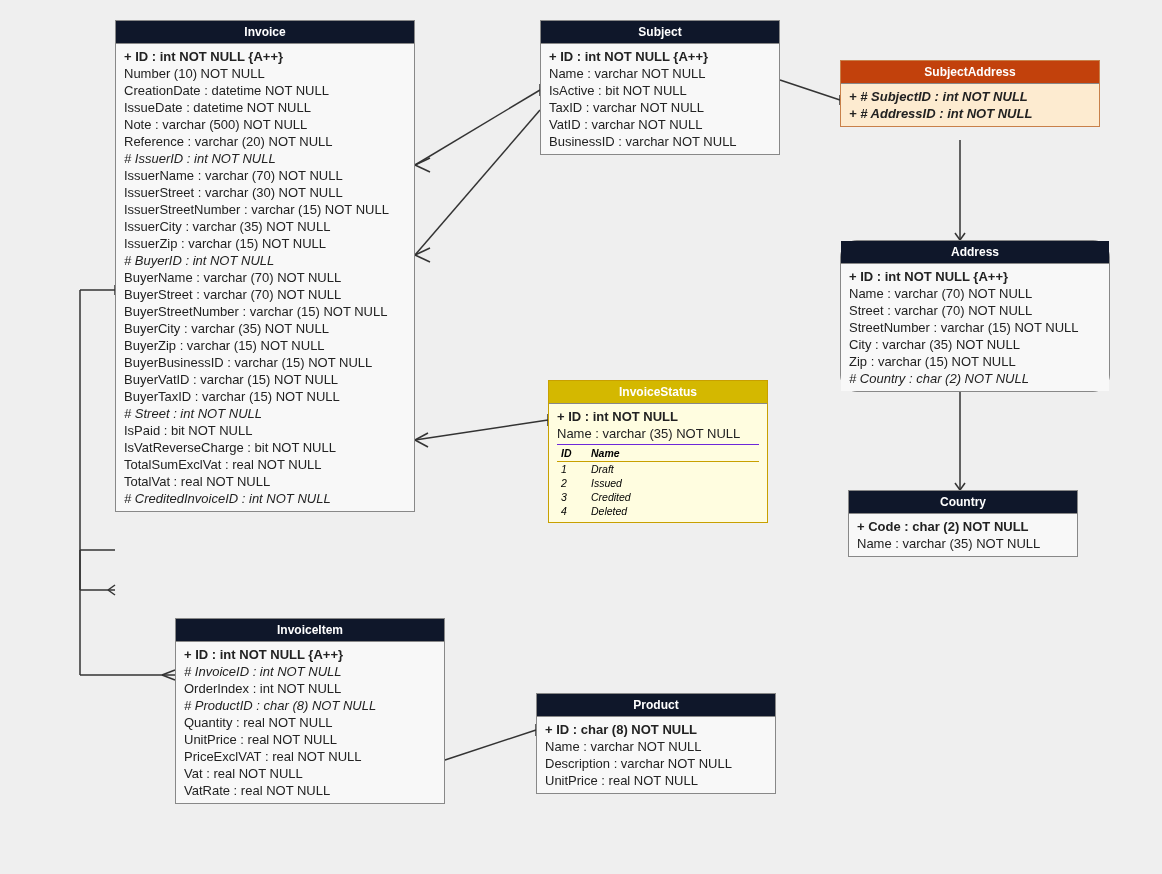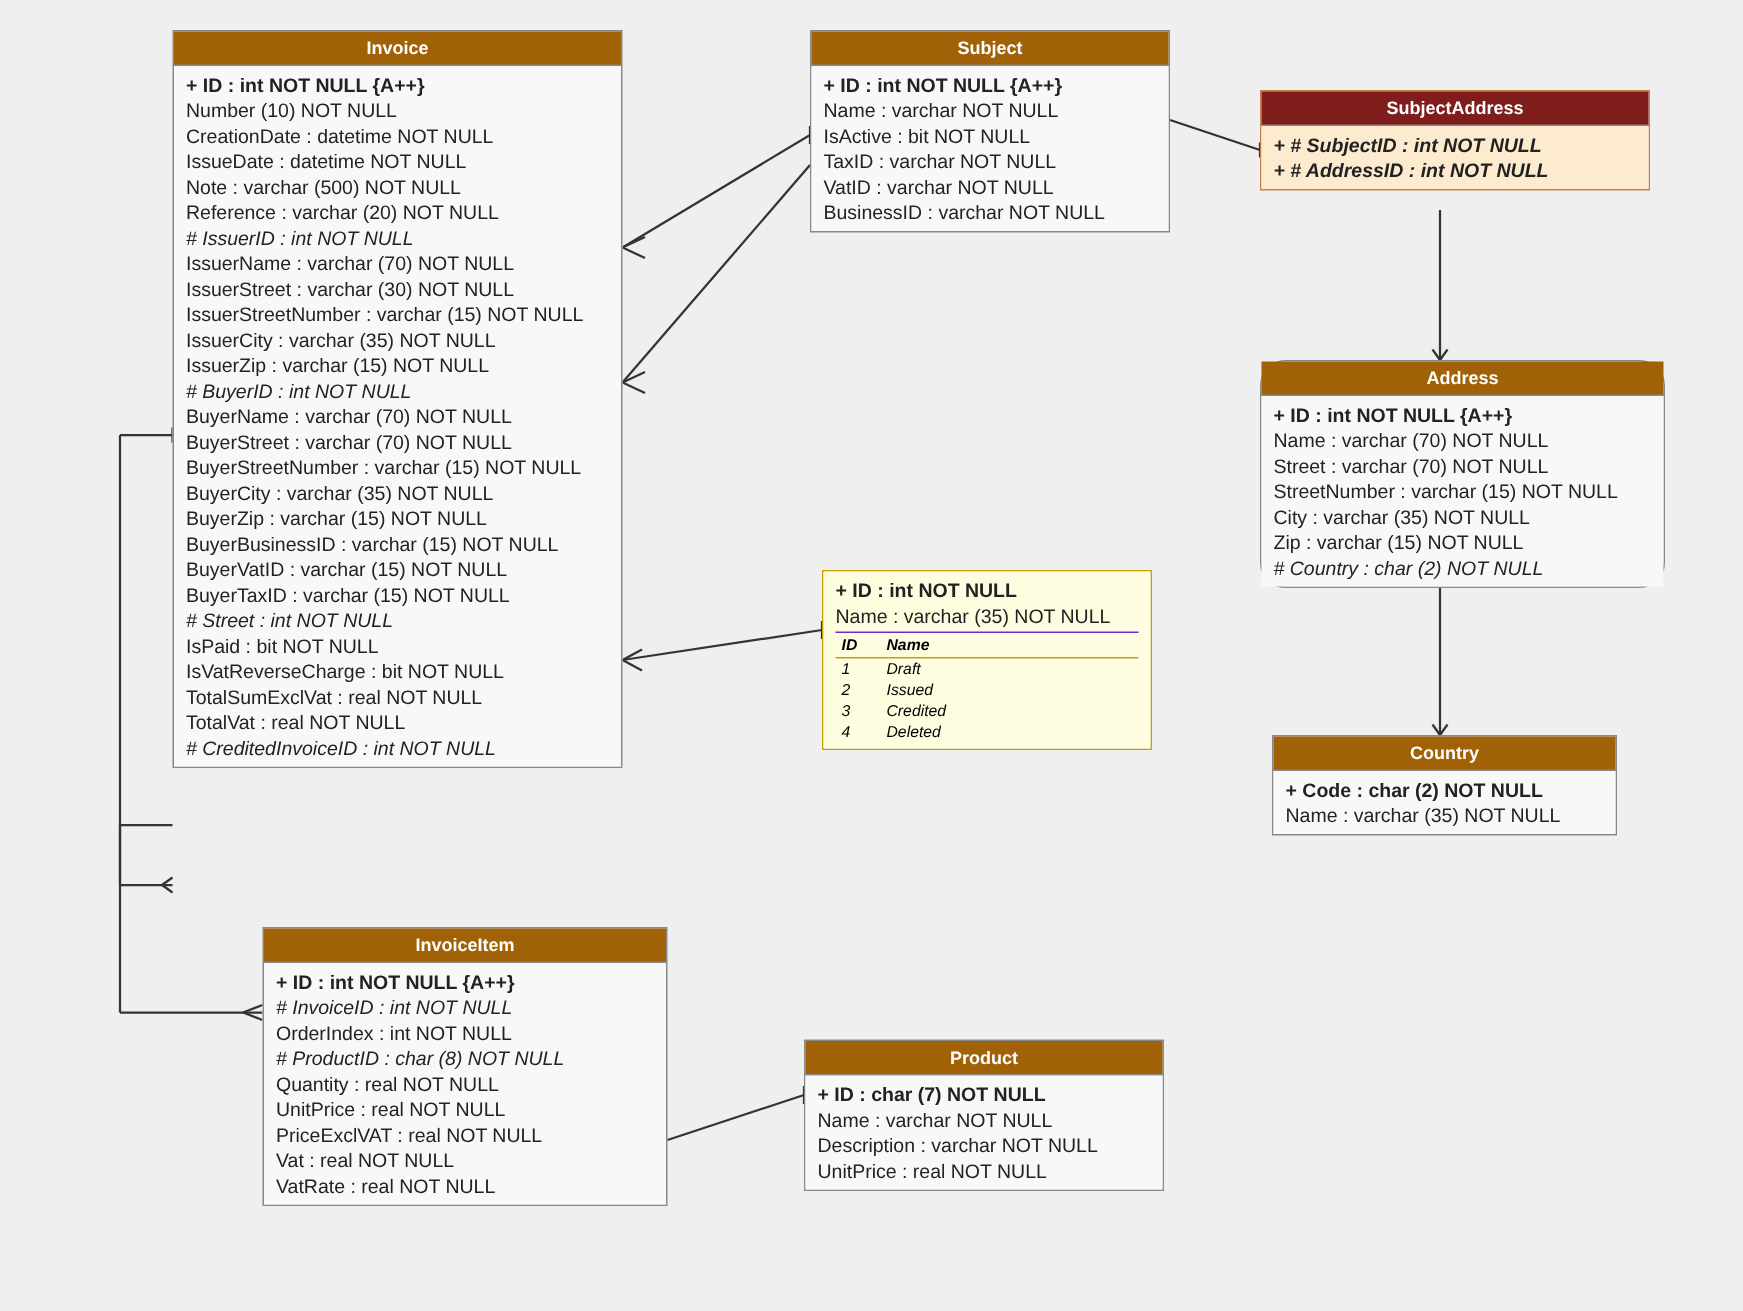--- a/index.html
+++ b/index.html
@@ -19,30 +19,30 @@
       height: 874px;
       background: #efefef;
     }
     .entity-box {
       position: absolute;
       background: #f5f5f5;
       border: 1.5px solid #888;
       min-width: 200px;
     }
     .entity-header {
-      background: #a16207;
+      background: #0f172a;
       color: #fff;
       font-weight: bold;
       text-align: center;
       padding: 4px 8px;
       font-size: 12px;
       border-bottom: 1.5px solid #888;
     }
     .entity-header.orange {
-      background: #7f1d1d;
+      background: #c2410c;
     }
     .entity-header.yellow {
       background: #d4b800;
     }
     .entity-body {
       padding: 4px 8px;
       background: #f8f8f8;
     }
     .entity-body .field {
       padding: 1px 0;
@@ -241,20 +241,21 @@
 
   <div class="entity-box" style="left:848px; top:490px; width:230px;">
     <div class="entity-header">Country</div>
     <div class="entity-body">
       <div class="field pk">+ Code : char (2)  NOT NULL</div>
       <div class="field">Name : varchar (35)  NOT NULL</div>
     </div>
   </div>
 
   <div class="entity-box lookup-table" style="left:548px; top:380px; width:220px;">
+    <div class="entity-header yellow">InvoiceStatus</div>
     <div class="entity-body" style="background:#fffde0;">
       <div class="field pk">+ ID : int NOT NULL</div>
       <div class="field">Name : varchar (35)  NOT NULL</div>
       <div class="lookup-section">
         <div class="lookup-header">
           <span class="col-id">ID</span>
           <span class="col-name">Name</span>
         </div>
         <div class="lookup-row">
           <span class="col-id">1</span>
@@ -287,20 +288,20 @@
       <div class="field">UnitPrice : real NOT NULL</div>
       <div class="field">PriceExclVAT : real NOT NULL</div>
       <div class="field">Vat : real NOT NULL</div>
       <div class="field">VatRate : real NOT NULL</div>
     </div>
   </div>
 
   <div class="entity-box" style="left:536px; top:693px; width:240px;">
     <div class="entity-header">Product</div>
     <div class="entity-body">
-      <div class="field pk">+ ID : char (7)  NOT NULL</div>
+      <div class="field pk">+ ID : char (8)  NOT NULL</div>
       <div class="field">Name : varchar NOT NULL</div>
       <div class="field">Description : varchar NOT NULL</div>
       <div class="field">UnitPrice : real NOT NULL</div>
     </div>
   </div>
 
 </div>
 
 </body></html>

